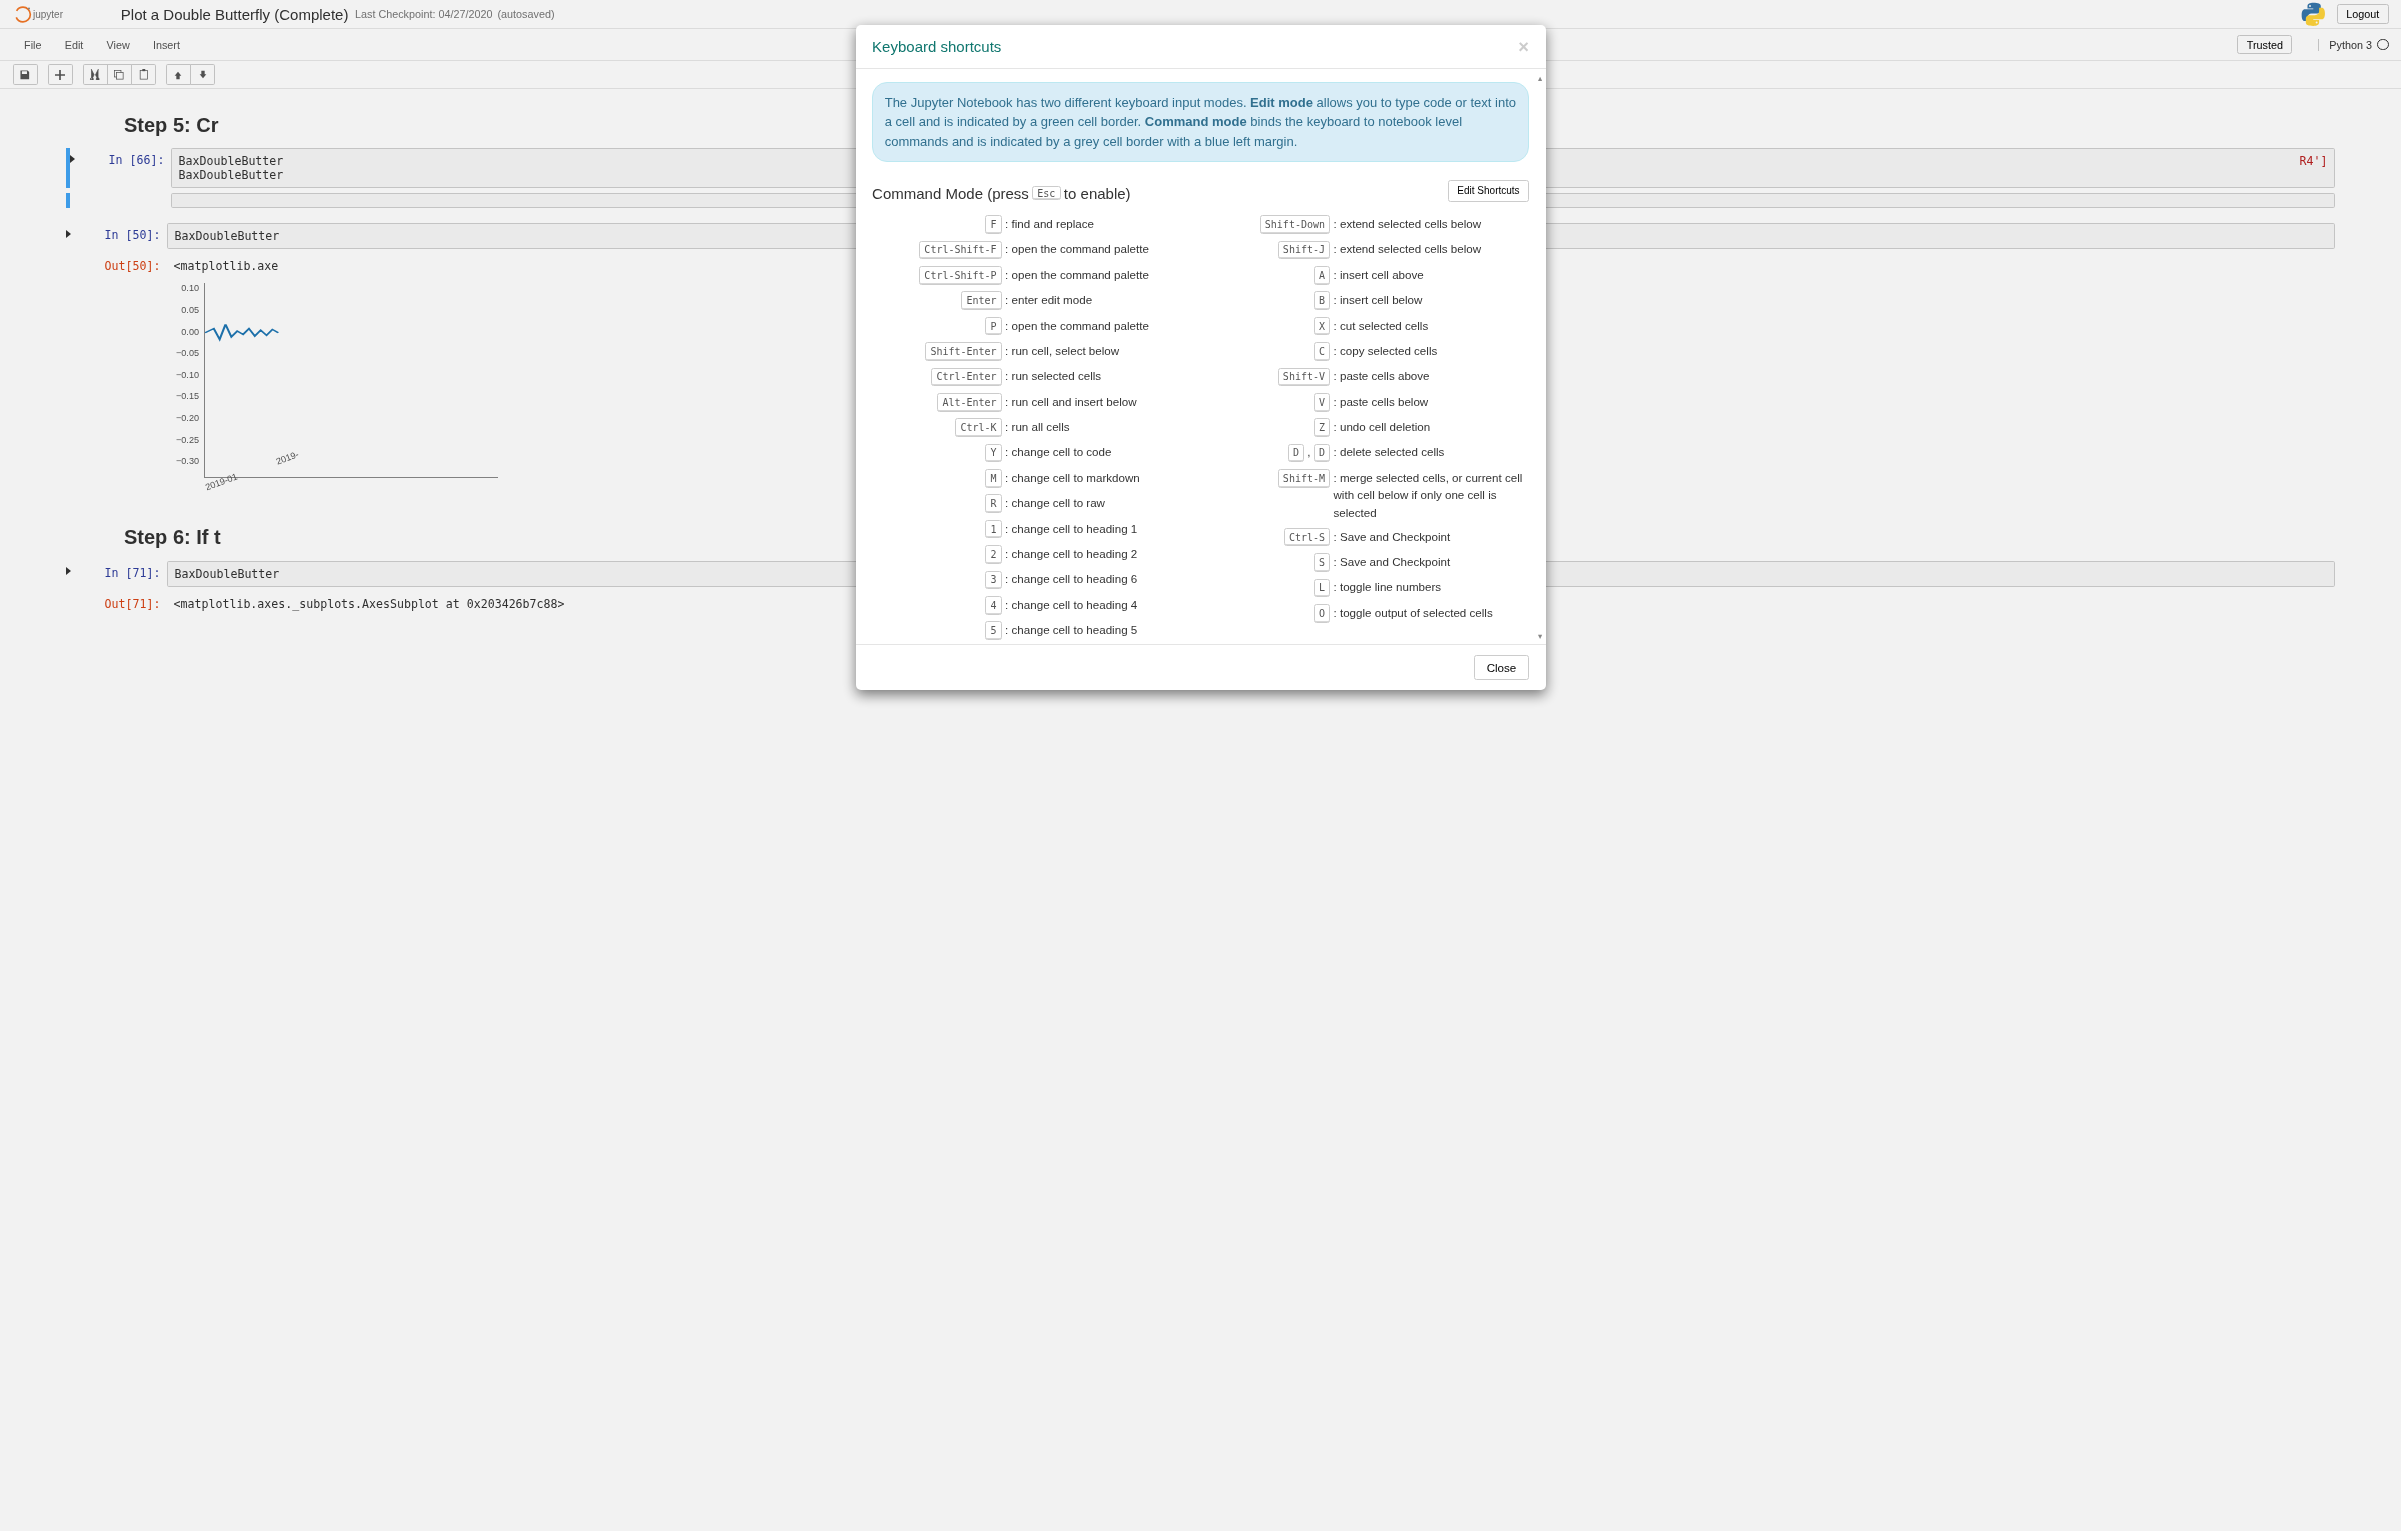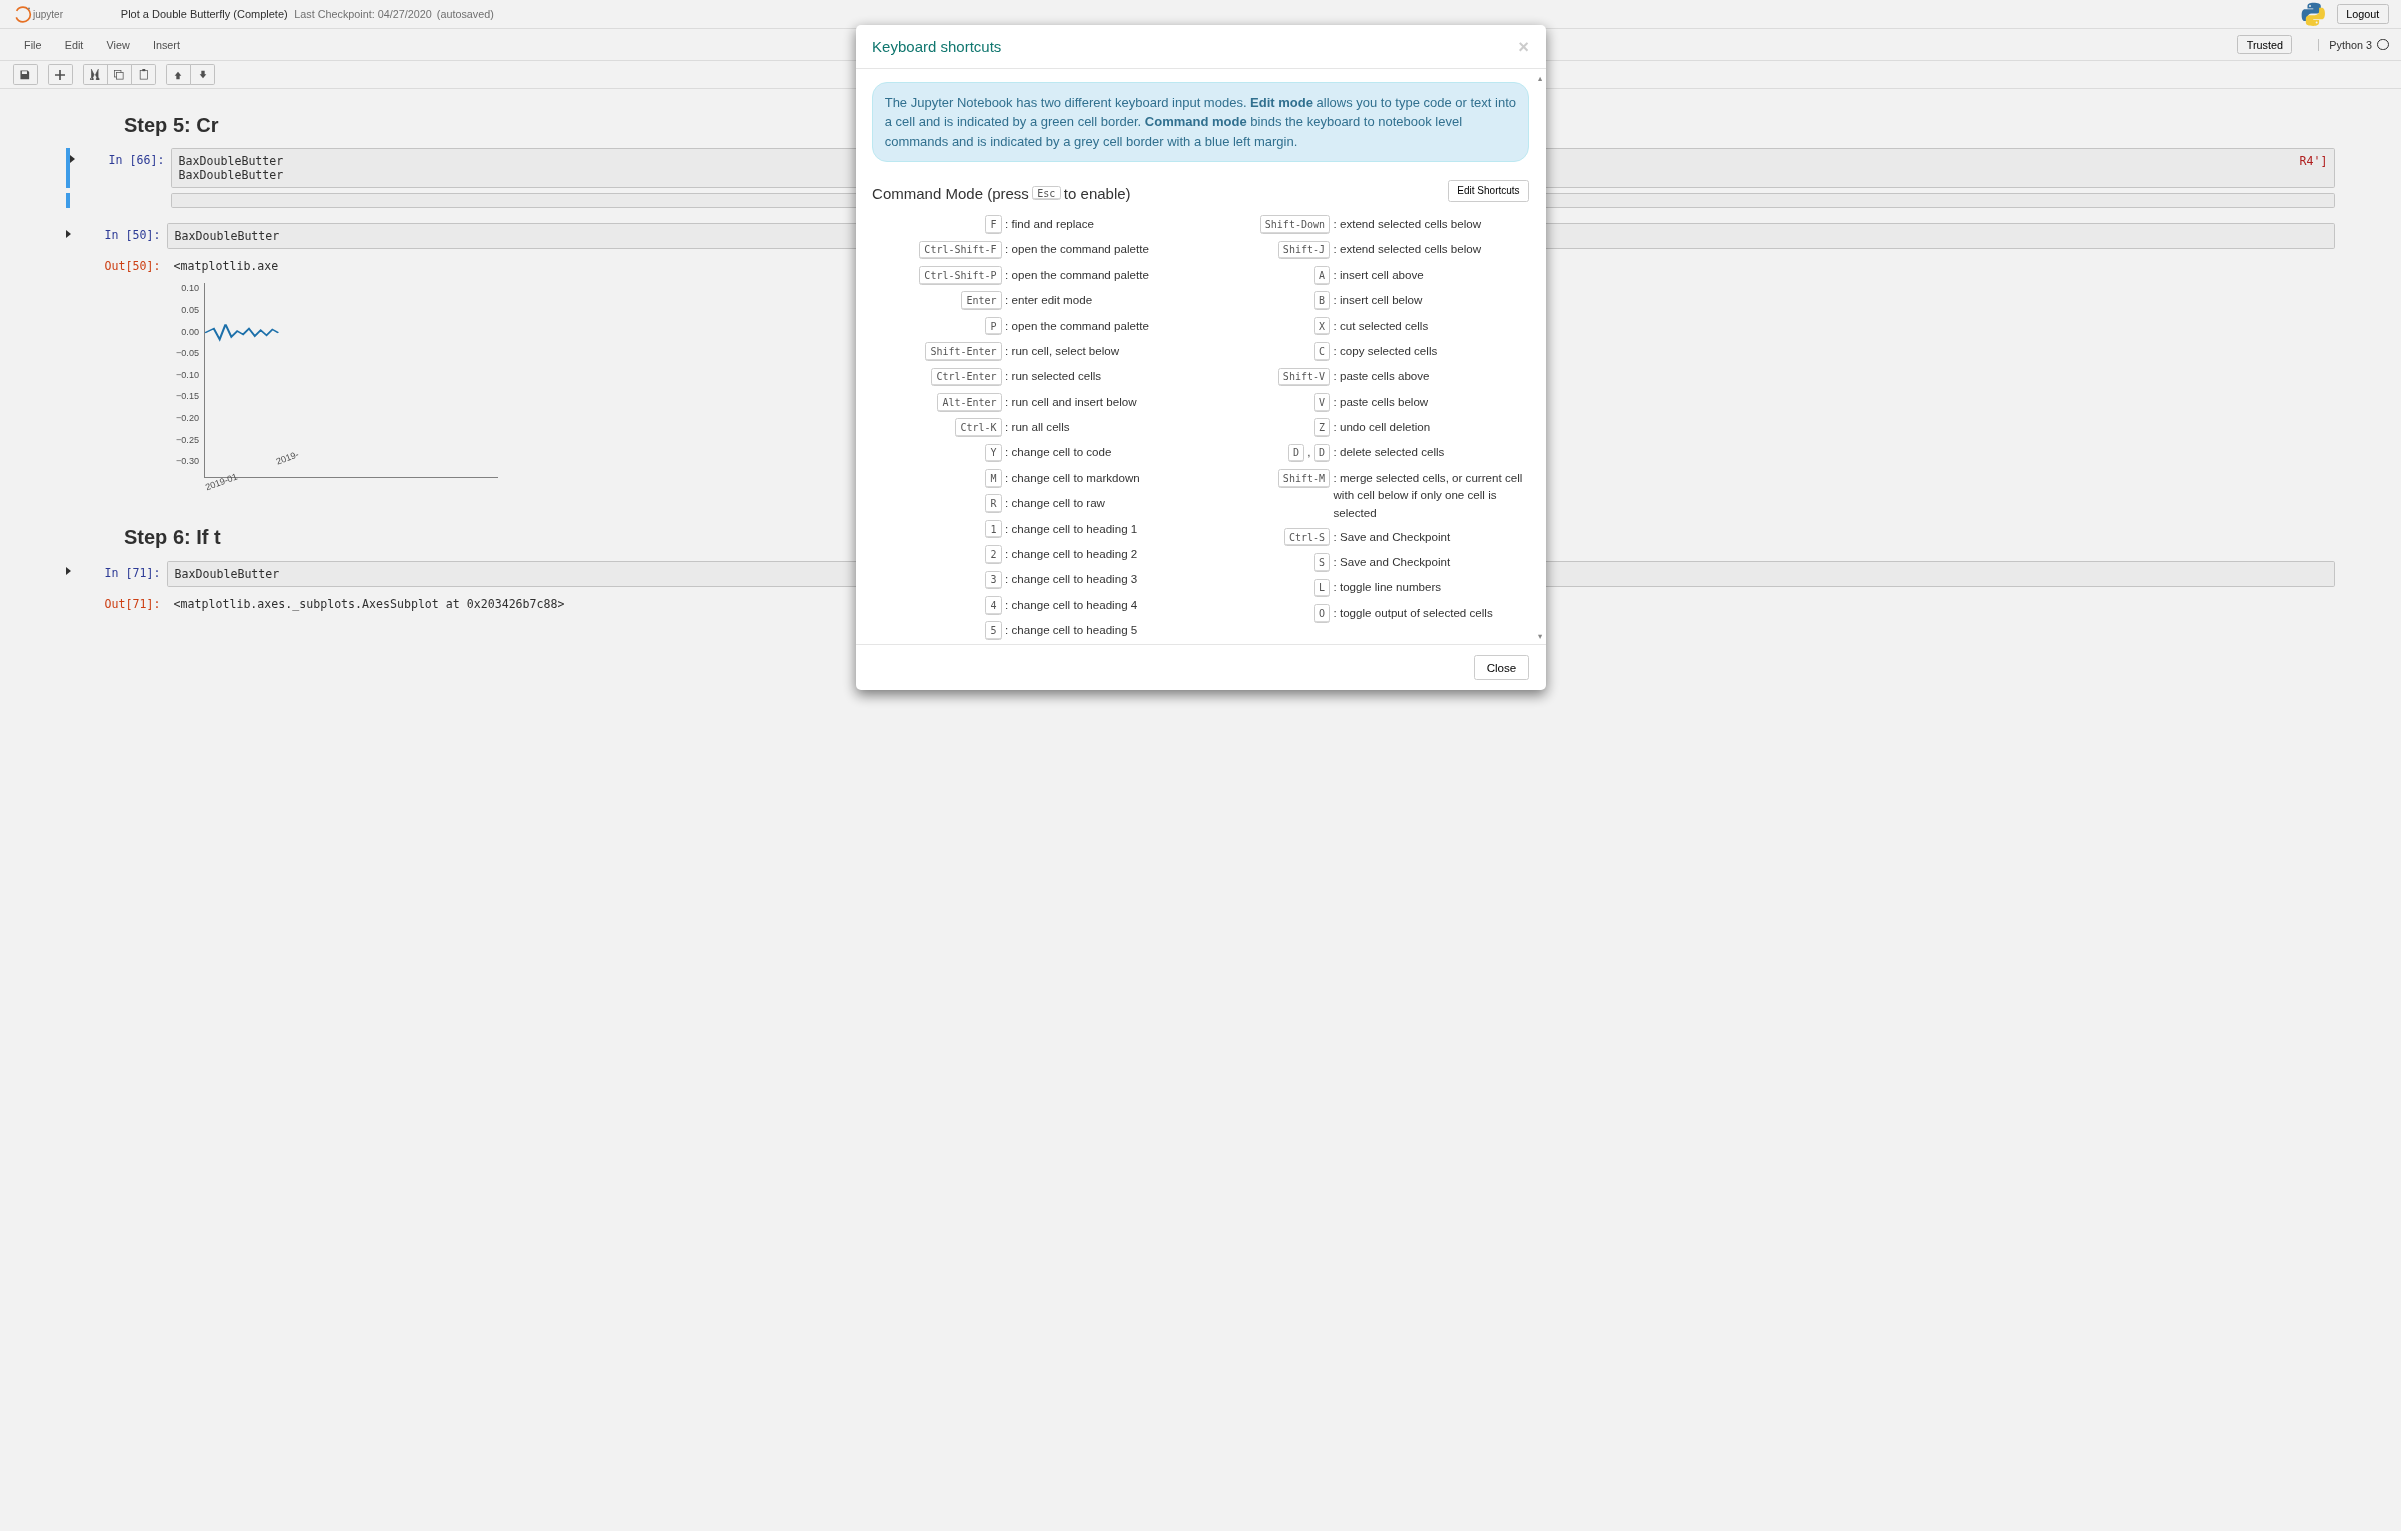--- a/index.html
+++ b/index.html
@@ -2,21 +2,21 @@
 <html style="font-size:13.3px"><head>
 <meta charset="utf-8">
 <style>
 * { box-sizing: border-box; margin: 0; padding: 0; }
 body { font-family: "Helvetica Neue", Helvetica, Arial, sans-serif; font-size: 11.6px; color: #333; background: #fff; overflow: hidden; }
 
 
 #header { border-bottom: 0.8px solid #e7e7e7; padding: 4.2px 12.5px; display: flex; align-items: center; height: 29px; }
 #logo { display: flex; align-items: center; }
 #logo-svg { width: 100px; height: 23px; }
-#notebook-name { font-size: 11px; color: #333; margin-left: 8.3px; }
+#notebook-name { font-size: 15px; color: #333; margin-left: 8.3px; }
 #checkpoint { color: #777; font-size: 10.8px; margin-left: 6.6px; }
 #autosave { color: #777; font-size: 10.8px; margin-left: 5px; }
 #header-right { margin-left: auto; display: flex; align-items: center; gap: 10px; }
 #kernel-logo { width: 26.6px; height: 26.6px; }
 #logout-btn { border: 0.8px solid #ccc; background: #fff; padding: 3.3px 8.3px; border-radius: 2.5px; font-size: 10.8px; cursor: pointer; }
 
 
 #menubar { border-bottom: 0.8px solid #e7e7e7; padding: 0 12.5px; display: flex; align-items: center; height: 32px; }
 .menu-item { padding: 6.6px 11.6px; color: #555; font-size: 10.8px; cursor: pointer; }
 #kernel-info { margin-left: auto; display: flex; align-items: center; gap: 26px; }
@@ -339,21 +339,21 @@
             <div class="shortcut-row">
               <div class="shortcut-keys"><span class="kbd">1</span></div>
               <div class="shortcut-desc">change cell to heading 1</div>
             </div>
             <div class="shortcut-row">
               <div class="shortcut-keys"><span class="kbd">2</span></div>
               <div class="shortcut-desc">change cell to heading 2</div>
             </div>
             <div class="shortcut-row">
               <div class="shortcut-keys"><span class="kbd">3</span></div>
-              <div class="shortcut-desc">change cell to heading 3</div>
+              <div class="shortcut-desc">change cell to heading 6</div>
             </div>
             <div class="shortcut-row">
               <div class="shortcut-keys"><span class="kbd">4</span></div>
               <div class="shortcut-desc">change cell to heading 4</div>
             </div>
             <div class="shortcut-row">
               <div class="shortcut-keys"><span class="kbd">5</span></div>
               <div class="shortcut-desc">change cell to heading 5</div>
             </div>
           </div>

